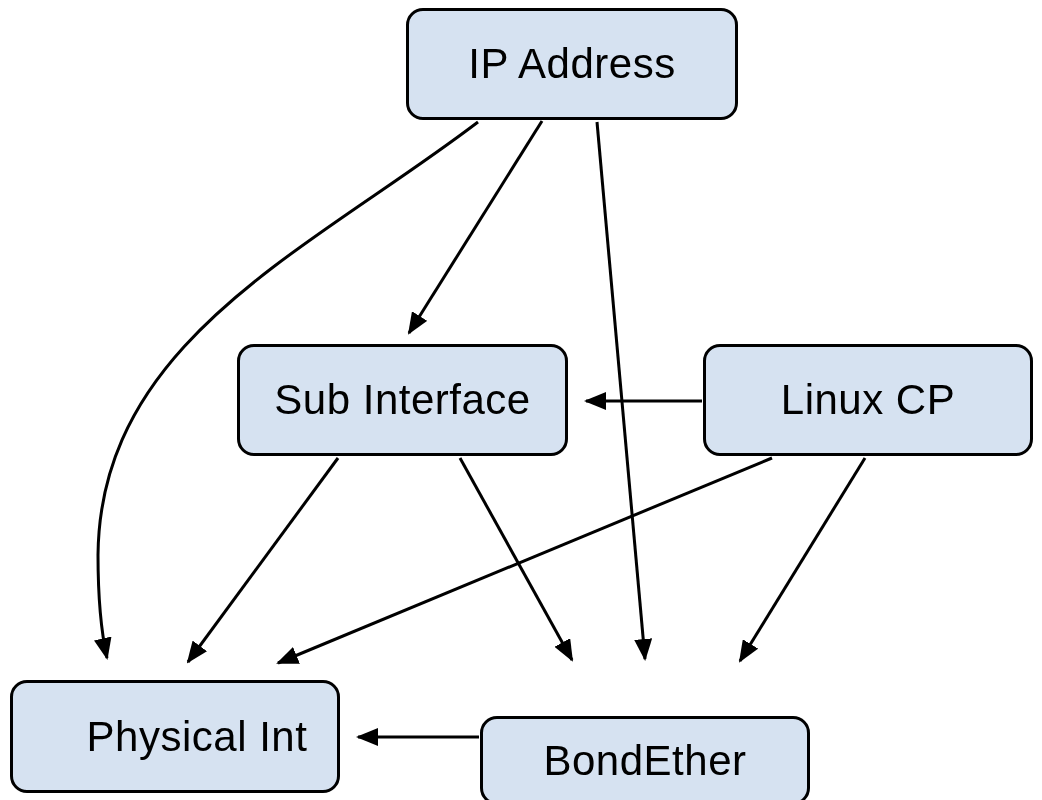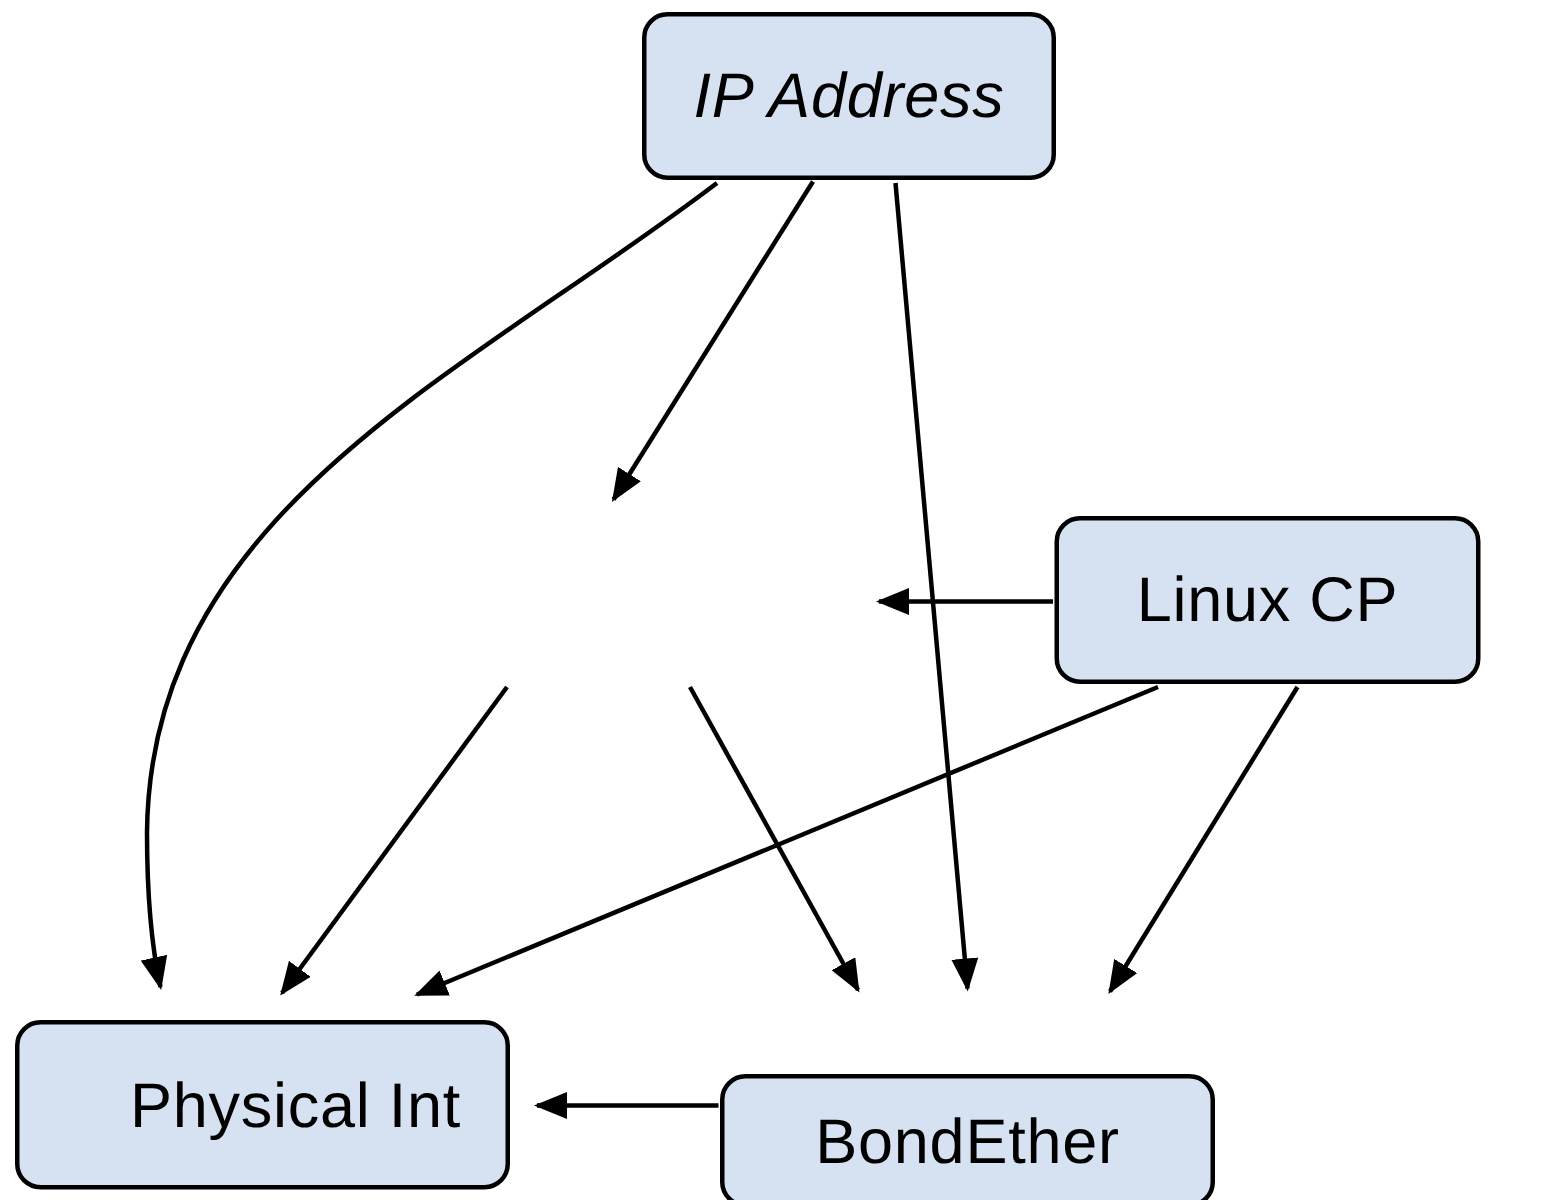--- a/index.html
+++ b/index.html
@@ -35,23 +35,23 @@
     color: #000000;
     white-space: nowrap;
     letter-spacing: 0.5px;
   }
   .edge-path {
     fill: none;
     stroke: #000000;
     stroke-width: 3;
   }
   
-  #node-ip        { left: 428px; top: 8px;   width: 276px; height: 112px; font-style: italic; }
+  #node-ip        { left: 406px; top: 8px;   width: 332px; height: 112px; }
   #node-sub       { left: 237px; top: 344px; width: 331px; height: 112px; }
-  #node-linux     { left: 703px; top: 344px; width: 284px; height: 112px; }
+  #node-linux     { left: 703px; top: 344px; width: 330px; height: 112px; }
   #node-physical  { left: 10px;  top: 680px; width: 330px; height: 113px; padding-left: 44px; }
   #node-bond      { left: 480px; top: 716px; width: 330px; height: 89px; }
 </style>
 </head>
 <body>
 
 <div id="canvas">
 
   <svg id="edge-layer" viewBox="0 0 1042 800" xmlns="http://www.w3.org/2000/svg">
     <defs>
@@ -69,20 +69,23 @@
         <path d="M 338 458 L 188 662" class="edge-path" marker-end="url(#arrowhead)" stroke="#000000"></path>
         <path d="M 460 458 L 572 660" class="edge-path" marker-end="url(#arrowhead)" stroke="#000000"></path>
         <path d="M 479 737 L 358 737" class="edge-path" marker-end="url(#arrowhead)" stroke="#000000"></path>
       </g>
   </svg>
 
   <div class="node" id="node-ip">
     <span>IP Address</span>
   </div>
 
+  <div class="node" id="node-sub">
+    <span>Sub Interface</span>
+  </div>
 
   <div class="node" id="node-linux">
     <span>Linux CP</span>
   </div>
 
   <div class="node" id="node-physical">
     <span>Physical Int</span>
   </div>
 
   <div class="node" id="node-bond">

